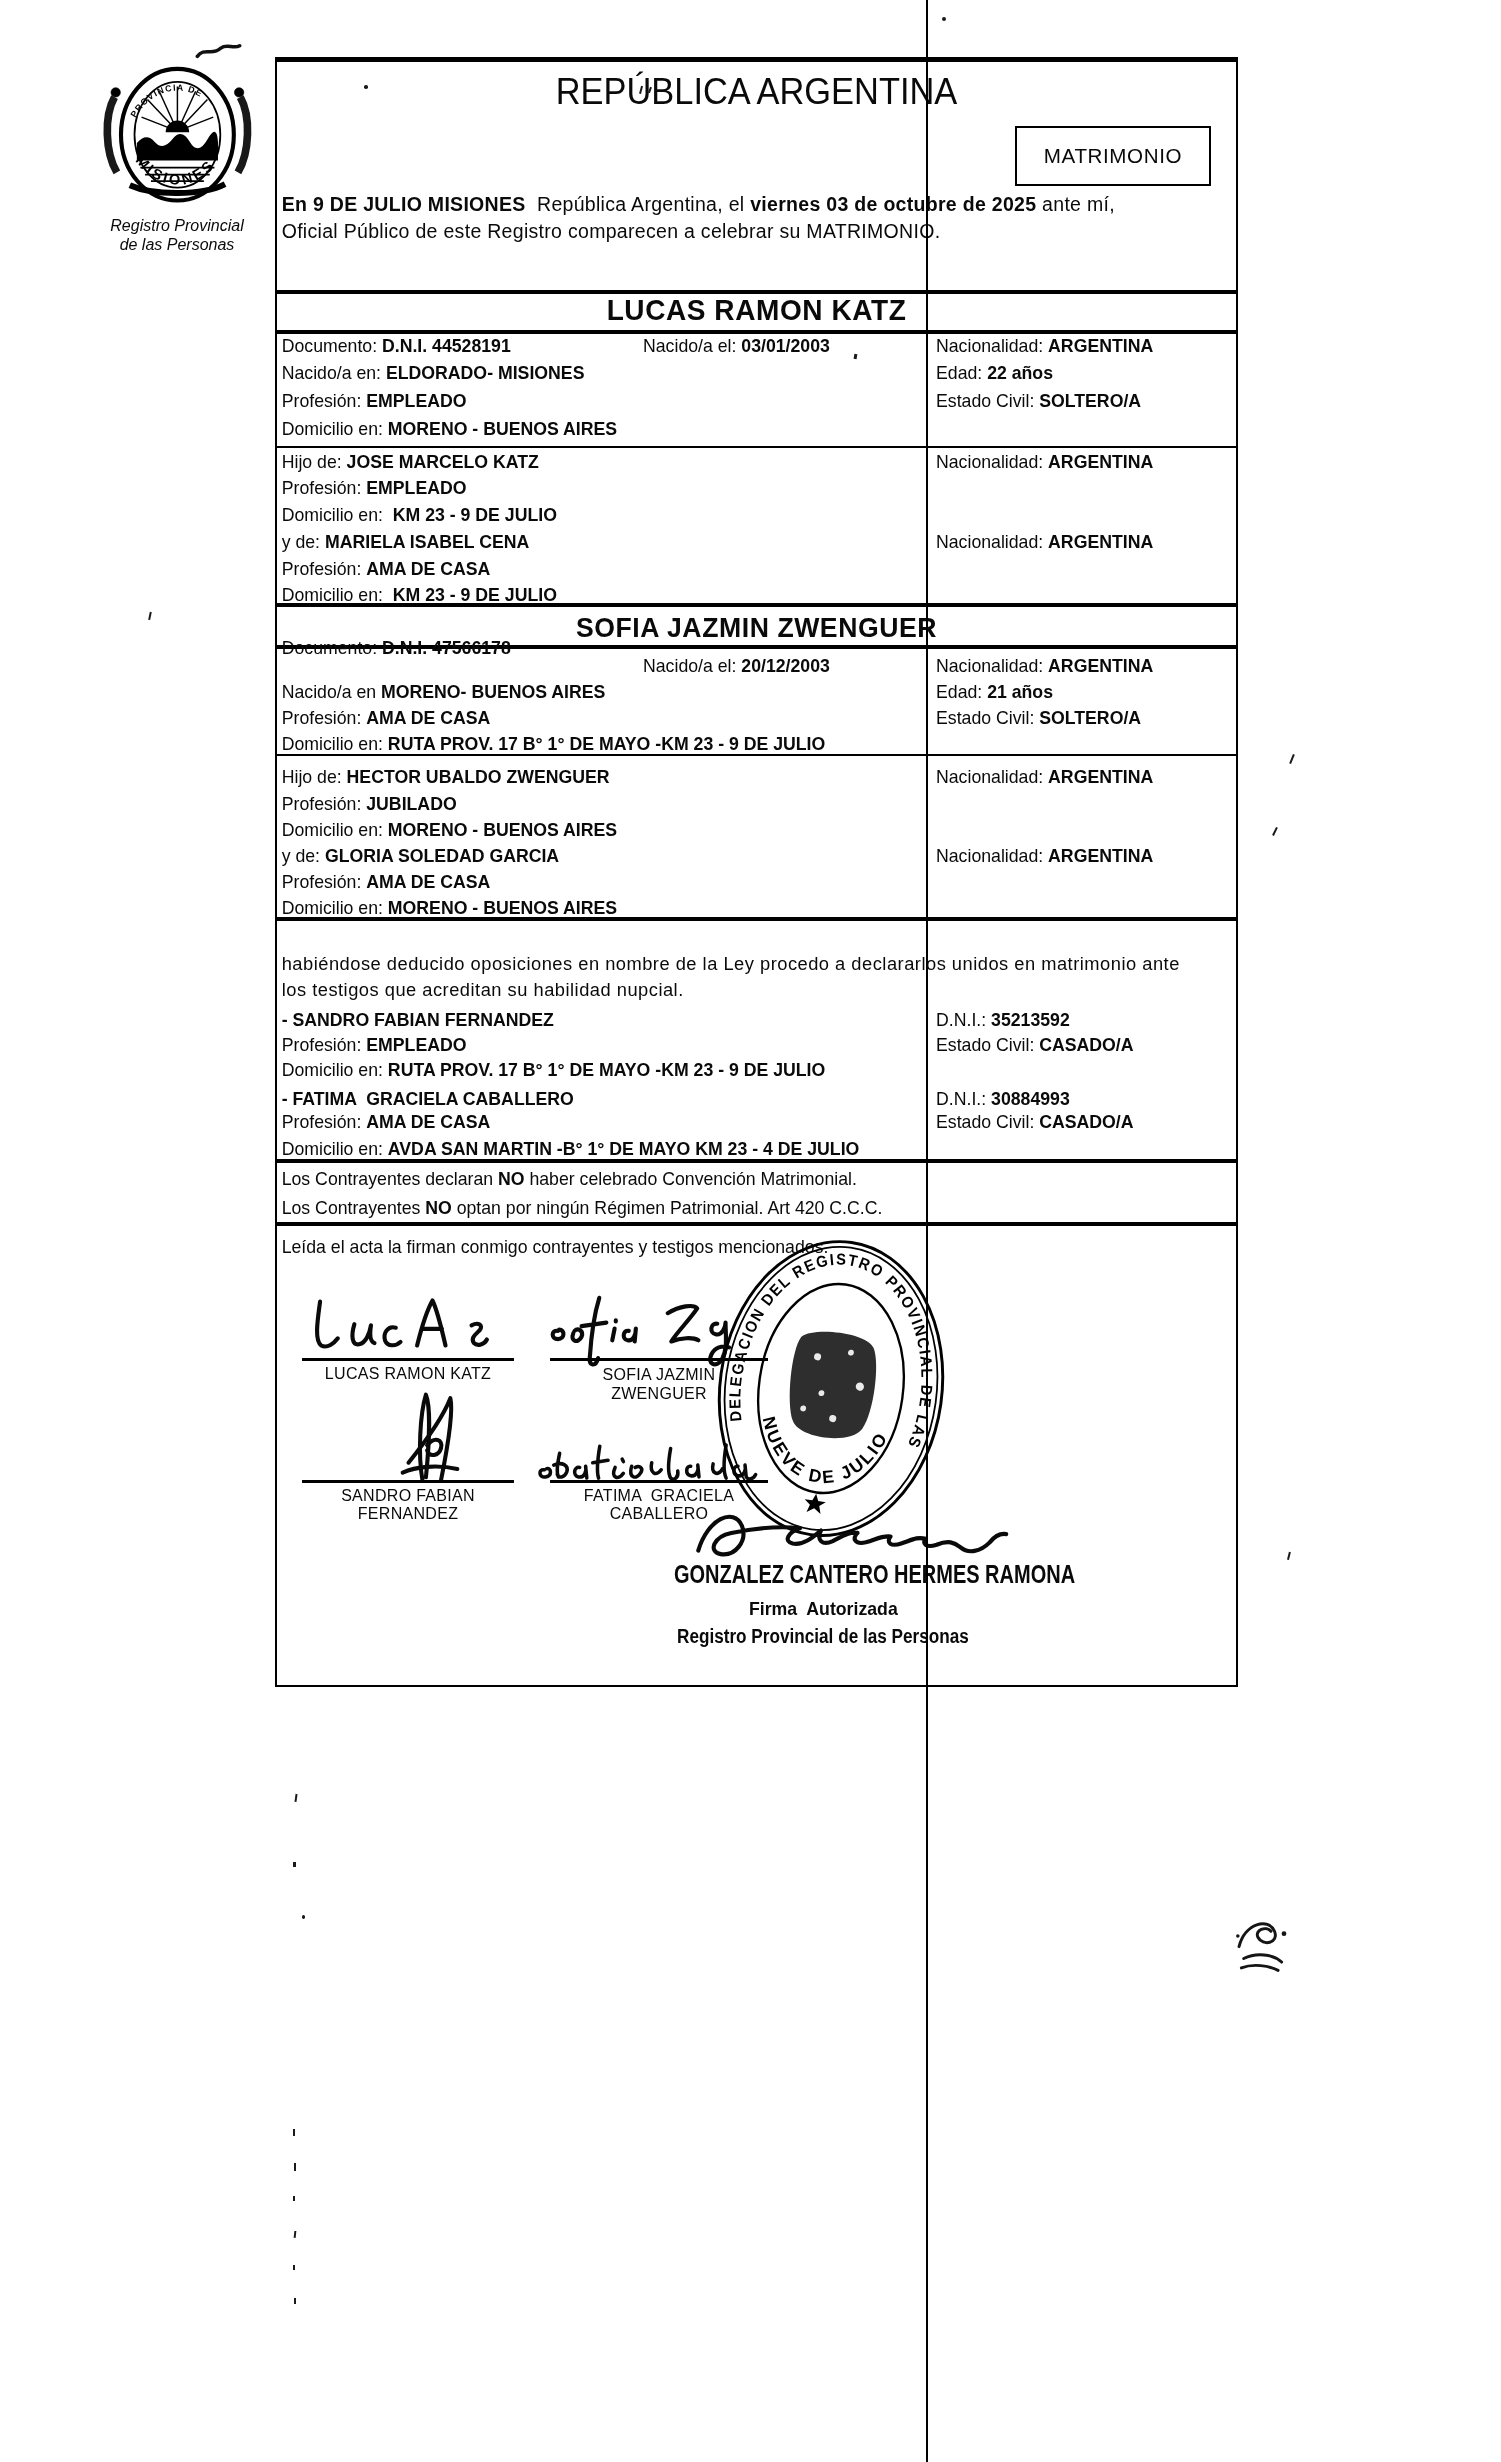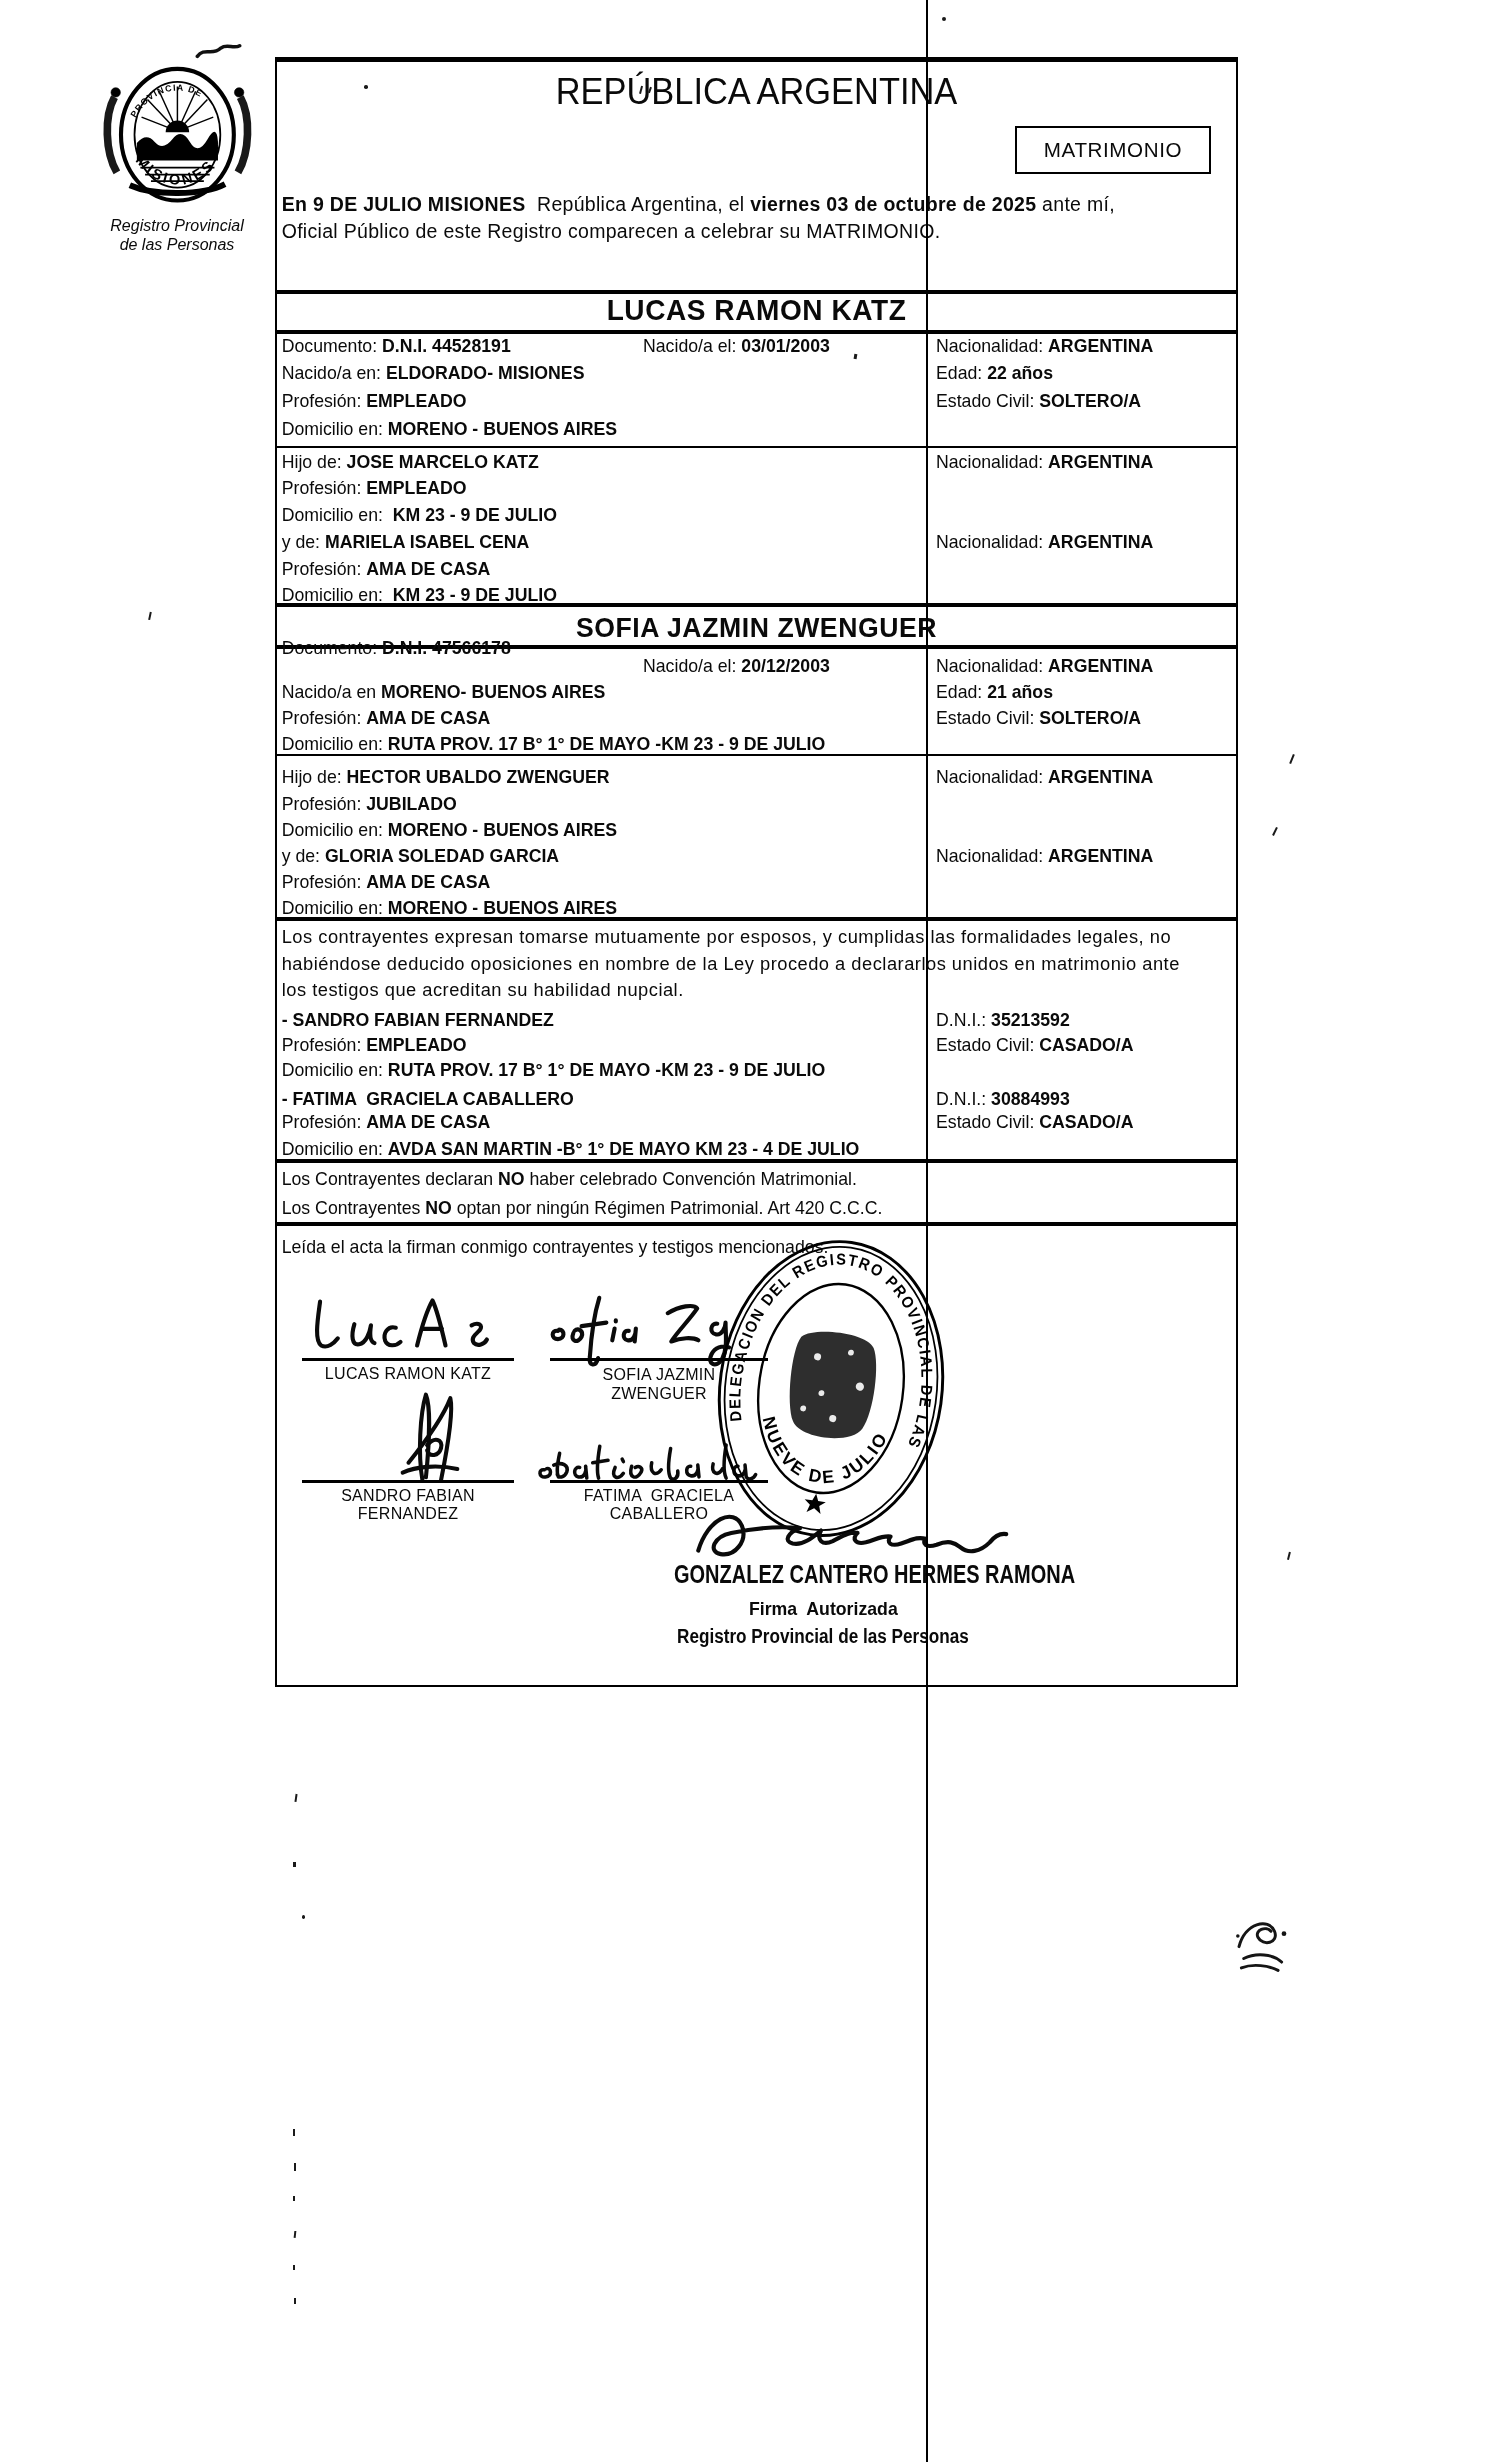--- a/index.html
+++ b/index.html
@@ -18,21 +18,21 @@
   .country { position:absolute; left:0; right:0; top:9.4px; text-align:center; font-size:37px; letter-spacing:0; transform:scaleX(.93); }
   .person-name { position:absolute; left:0; right:0; text-align:center; font-weight:700; font-size:29.5px; letter-spacing:0.6px; transform:scaleX(.95); }
   .row { position:absolute; font-size:17.7px; white-space:pre; line-height:1.1; }
   .lbl { font-weight:400; }
   .val { font-weight:700; }
   .rcol { left:659px; }
   .regtable { position:absolute; left:28px; top:59px; border-collapse:collapse; }
   .regtable td { border:1.8px solid #000; text-align:center; white-space:pre; }
   .regtable .vrow td { height:38px; font-size:18.3px; }
   .regtable .lrow td { height:29.5px; font-size:14px; }
-  .mat-box { position:absolute; left:738px; top:64px; width:196px; height:48px; border:2.4px solid #000;
+  .mat-box { position:absolute; left:738px; top:64px; width:196px; height:60px; border:2.4px solid #000;
              display:flex; align-items:center; justify-content:center; font-size:20.6px; letter-spacing:0.6px; }
   .intro { position:absolute; left:4.7px; top:129px; width:954px; font-size:19.5px; letter-spacing:0.3px; line-height:27px; white-space:pre-wrap; }
   .decl { position:absolute; left:4.7px; font-size:18.3px; letter-spacing:0.5px; white-space:pre; }
   .sig-line { position:absolute; height:2.9px; background:#000; }
   .sig-label { position:absolute; text-align:center; font-size:16px; letter-spacing:0.3px; white-space:pre; }
   .org-label { position:absolute; left:77px; top:216px; width:200px; text-align:center; font-size:16px; line-height:19px;font-style:italic; }
   .official-name { position:absolute; left:397px; top:1498px; font-size:25px; font-weight:700; white-space:pre;
                    transform:scaleX(.8); transform-origin:left center; letter-spacing:0; }
   .official-role { position:absolute; left:472px; top:1537px; font-family:Liberation Sans, sans-serif; font-weight:700; font-size:17.7px; white-space:pre; }
   .official-org  { position:absolute; left:400px; top:1563px; font-size:19.5px; font-weight:700; white-space:pre;
@@ -141,21 +141,20 @@
     <div class="row" style="left:4.7px;top:706px"><span class="lbl">Hijo de: </span><span class="val">HECTOR UBALDO ZWENGUER</span></div>
     <div class="row rcol" style="top:706px"><span class="lbl">Nacionalidad: </span><span class="val">ARGENTINA</span></div>
     <div class="row" style="left:4.7px;top:733px"><span class="lbl">Profesión: </span><span class="val">JUBILADO</span></div>
     <div class="row" style="left:4.7px;top:759px"><span class="lbl">Domicilio en: </span><span class="val">MORENO - BUENOS AIRES</span></div>
     <div class="row" style="left:4.7px;top:785px"><span class="lbl">y de: </span><span class="val">GLORIA SOLEDAD GARCIA</span></div>
     <div class="row rcol" style="top:785px"><span class="lbl">Nacionalidad: </span><span class="val">ARGENTINA</span></div>
     <div class="row" style="left:4.7px;top:811px"><span class="lbl">Profesión: </span><span class="val">AMA DE CASA</span></div>
     <div class="row" style="left:4.7px;top:837px"><span class="lbl">Domicilio en: </span><span class="val">MORENO - BUENOS AIRES</span></div>
 
     <div class="hline" style="top:855px"></div>
-    <div class="decl" style="top:864px">Los contrayentes expresan tomarse mutuamente por esposos, y cumplidas las formalidades legales, no</div>
     <div class="decl" style="top:891px">habiéndose deducido oposiciones en nombre de la Ley procedo a declararlos unidos en matrimonio ante</div>
     <div class="decl" style="top:917px">los testigos que acreditan su habilidad nupcial.</div>
 
     <div class="row" style="left:4.7px;top:949px"><span class="val">- SANDRO FABIAN FERNANDEZ</span></div>
     <div class="row rcol" style="top:949px"><span class="lbl">D.N.I.: </span><span class="val">35213592</span></div>
     <div class="row" style="left:4.7px;top:974px"><span class="lbl">Profesión: </span><span class="val">EMPLEADO</span></div>
     <div class="row rcol" style="top:974px"><span class="lbl">Estado Civil: </span><span class="val">CASADO/A</span></div>
     <div class="row" style="left:4.7px;top:999px"><span class="lbl">Domicilio en: </span><span class="val">RUTA PROV. 17 B° 1° DE MAYO -KM 23 - 9 DE JULIO</span></div>
 
     <div class="row" style="left:4.7px;top:1028px"><span class="val">- FATIMA  GRACIELA CABALLERO</span></div>

